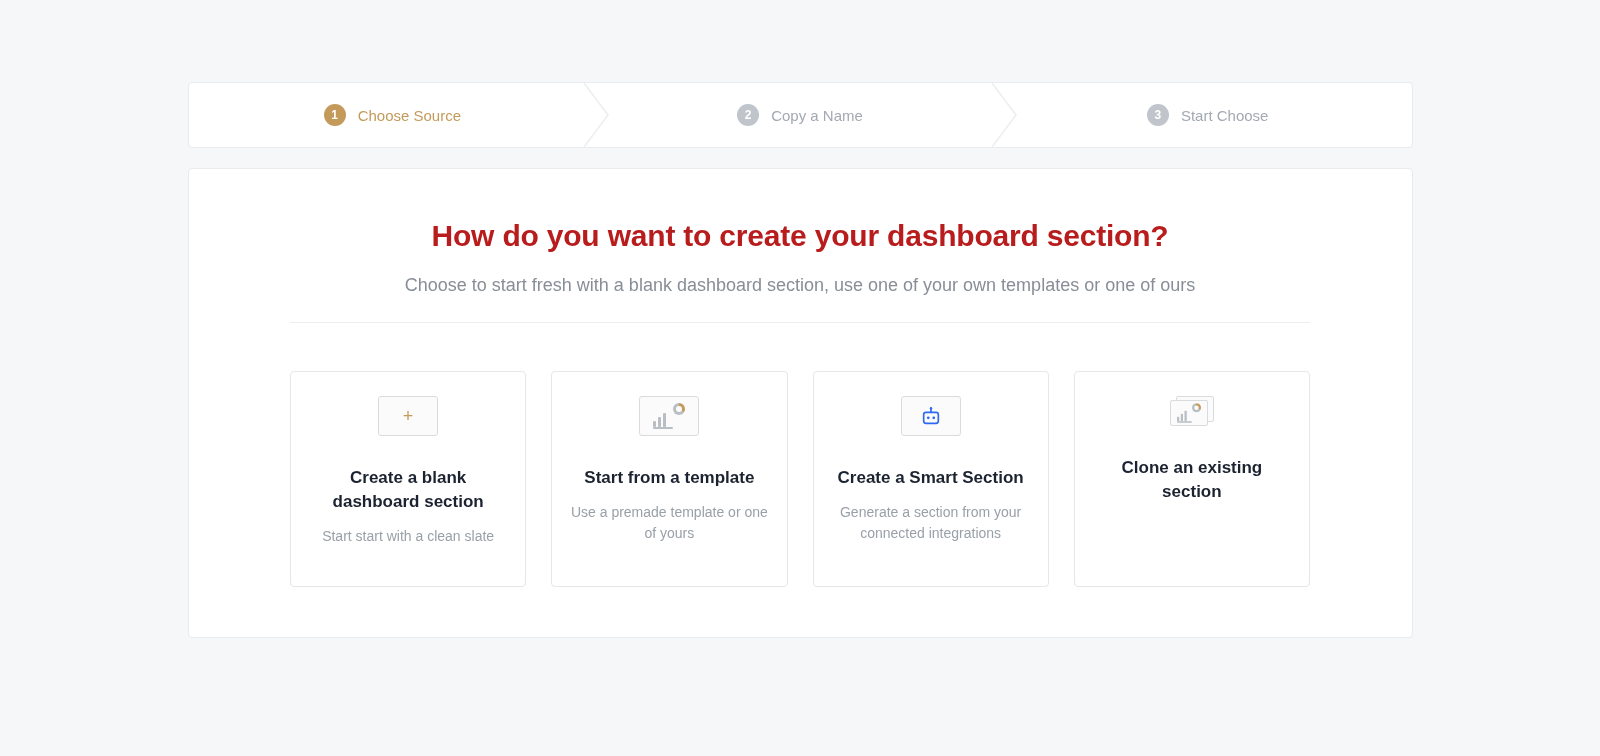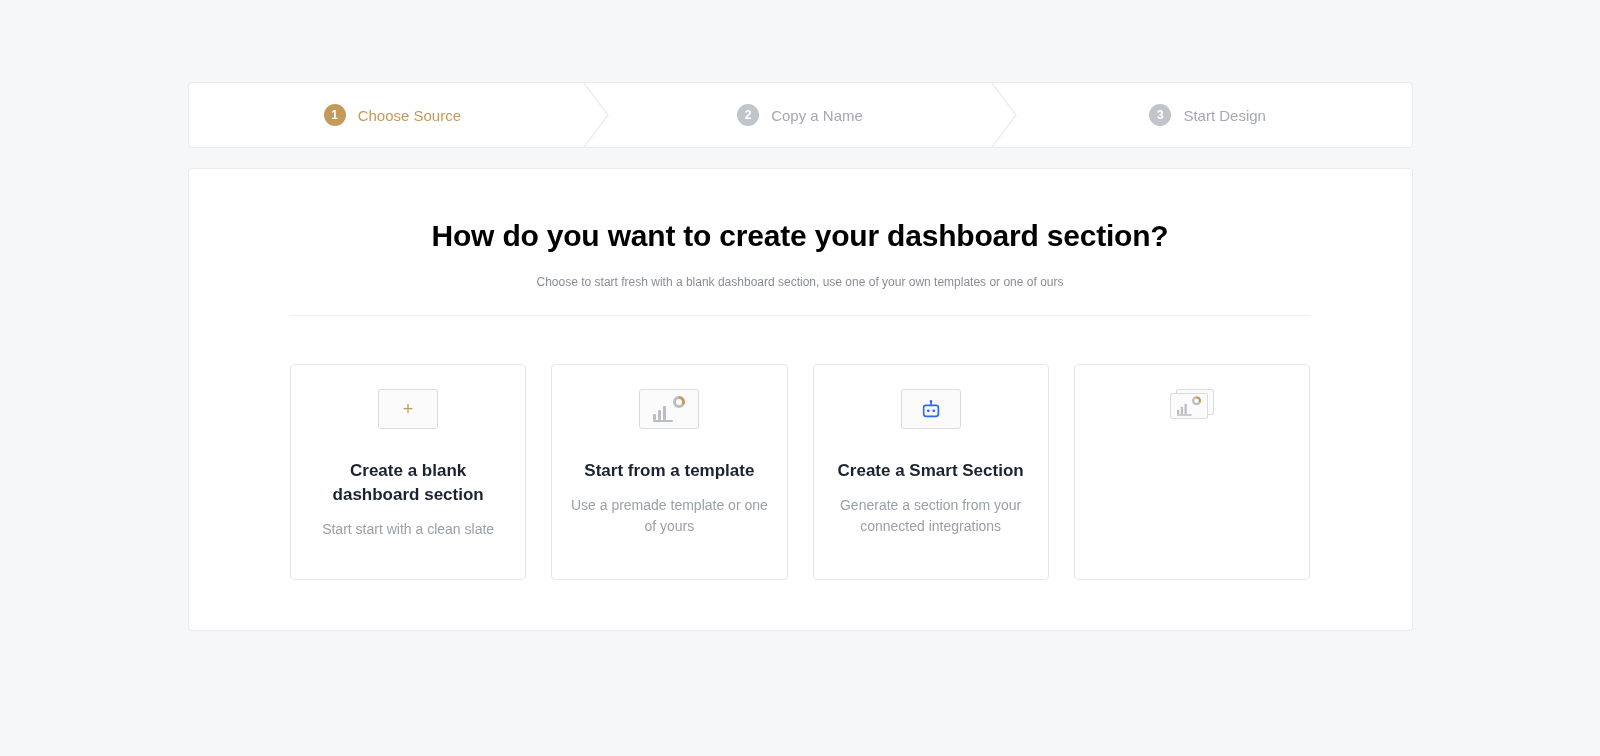--- a/index.html
+++ b/index.html
@@ -90,27 +90,27 @@
 
     .panel-inner {
       width: 1020px;
       margin: 0 auto;
     }
 
     .page-title {
       text-align: center;
       font-size: 30px;
       font-weight: 700;
-      color: #000000;
+      color: #b91c1c;
       letter-spacing: -0.2px;
     }
 
     .page-subtitle {
       text-align: center;
-      font-size: 12px;
+      font-size: 18px;
       color: #888e97;
       margin-top: 22px;
       font-weight: 400;
     }
 
     .divider {
       border: none;
       border-top: 1px solid #eceef0;
       margin-top: 26px;
     }
@@ -257,21 +257,21 @@
     </div>
     <div class="step">
       <span class="step-number">2</span>
       <span class="step-label">Copy a Name</span>
       <svg class="step-chevron" viewBox="0 0 28 64" preserveAspectRatio="none">
         <polyline points="2,0 26,32 2,64" fill="none" stroke="#eceef0" stroke-width="1.5"></polyline>
       </svg>
     </div>
     <div class="step">
       <span class="step-number">3</span>
-      <span class="step-label">Start Design</span>
+      <span class="step-label">Start Choose</span>
     </div>
   </div>
 
   <div class="panel">
     <div class="panel-inner">
       <h1 class="page-title">How do you want to create your dashboard section?</h1>
       <p class="page-subtitle">Choose to start fresh with a blank dashboard section, use one of your own templates or one of ours</p>
       <hr class="divider">
 
       <div class="card-grid">
@@ -322,19 +322,20 @@
                 <div class="chart-bars">
                   <span style="height:6px"></span>
                   <span style="height:10px"></span>
                   <span style="height:14px"></span>
                 </div>
                 <div class="chart-baseline"></div>
                 <div class="chart-pie"></div>
               </div>
             </div>
           </div>
+          <div class="card-title">Clone an existing section</div>
         </div>
 
       </div>
     </div>
   </div>
 
 </div>
 
 </body></html>

